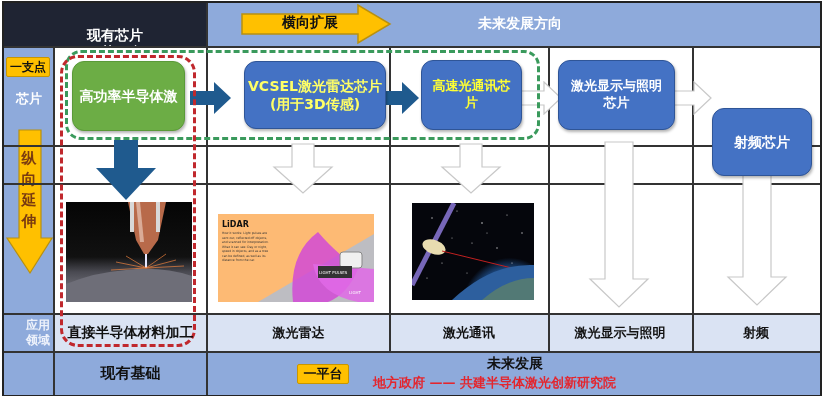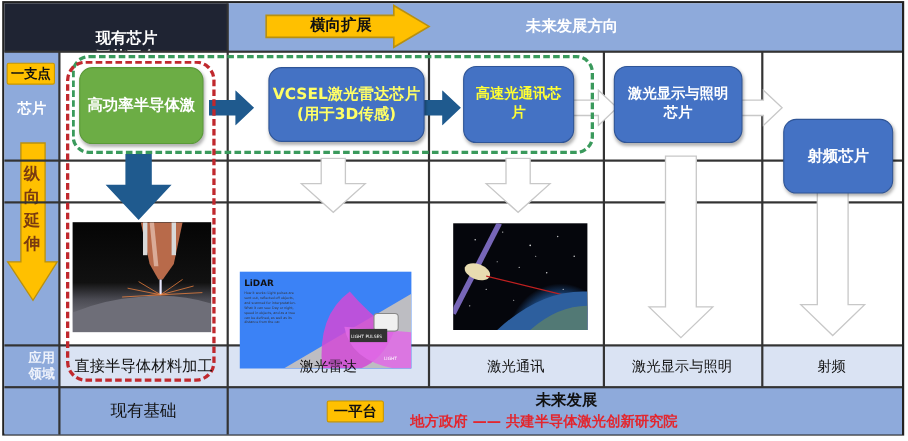--- a/index.html
+++ b/index.html
@@ -15,27 +15,27 @@
   .txt-w { color: #ffffff; font-weight: bold; text-align: center; }
   .chip-box {
     position: absolute; border-radius: 12px; color: #fff; font-weight: bold; font-size: 14px;
     display: flex; align-items: center; justify-content: center; text-align: center; line-height: 1.3;
     box-shadow: 1px 2px 3px rgba(0,0,0,0.3);
   }
   .chip-green { background: #6cad45; border: 1px solid #5a9a38; }
   .chip-blue { background: #4472c4; border: 1px solid #2f5597; }
   .ybadge { background: #ffc000; color: #111; font-weight: bold; display: flex; align-items: center; justify-content: center; border: 1px solid #c89600; border-radius: 2px; }
   .applic-row { background: #dae3f3; }
-  .app-cell { position: absolute; display: flex; align-items: center; justify-content: center; font-weight: normal; font-size: 14px; color: #111; }
+  .app-cell { position: absolute; display: flex; align-items: center; justify-content: center; font-weight: bold; font-size: 14px; color: #111; }
   .bottom-row { background: #8eaadb; }
   .dash-green { position: absolute; border: 3px dashed #3a9a5c; border-radius: 16px; }
   .dash-red { position: absolute; border: 3px dashed #c0282d; border-radius: 18px; }
   .img-laser { position: absolute; background: radial-gradient(circle at 62% 78%, #ffb070 0, #c8642a 6%, rgba(0,0,0,0) 14%), linear-gradient(180deg, #050505 0%, #111 55%, #4a4a52 70%, #8a8a94 100%); overflow: hidden; }
   .img-space { position: absolute; background: radial-gradient(ellipse at 80% 115%, #3b6fb0 0, #1e4e8a 28%, rgba(0,0,0,0) 36%), #05060c; overflow: hidden; }
-  .img-lidar { position: absolute; background: #3b82f6; overflow: hidden; margin-top: 33px; }
+  .img-lidar { position: absolute; background: #fdba74; overflow: hidden; }
 </style>
 </head>
 <body>
 
 <div class="frame"></div>
 
 <div class="abs hdr-dark" style="left:4px;top:3px;width:203px;height:44px;"></div>
 <div class="abs hdr-blue" style="left:207px;top:3px;width:613px;height:44px;"></div>
 <div class="abs txt-w" style="left:60px;top:7px;width:110px;font-size:14px;line-height:17px;margin-top:20px;">
   <div>现有芯片</div>

